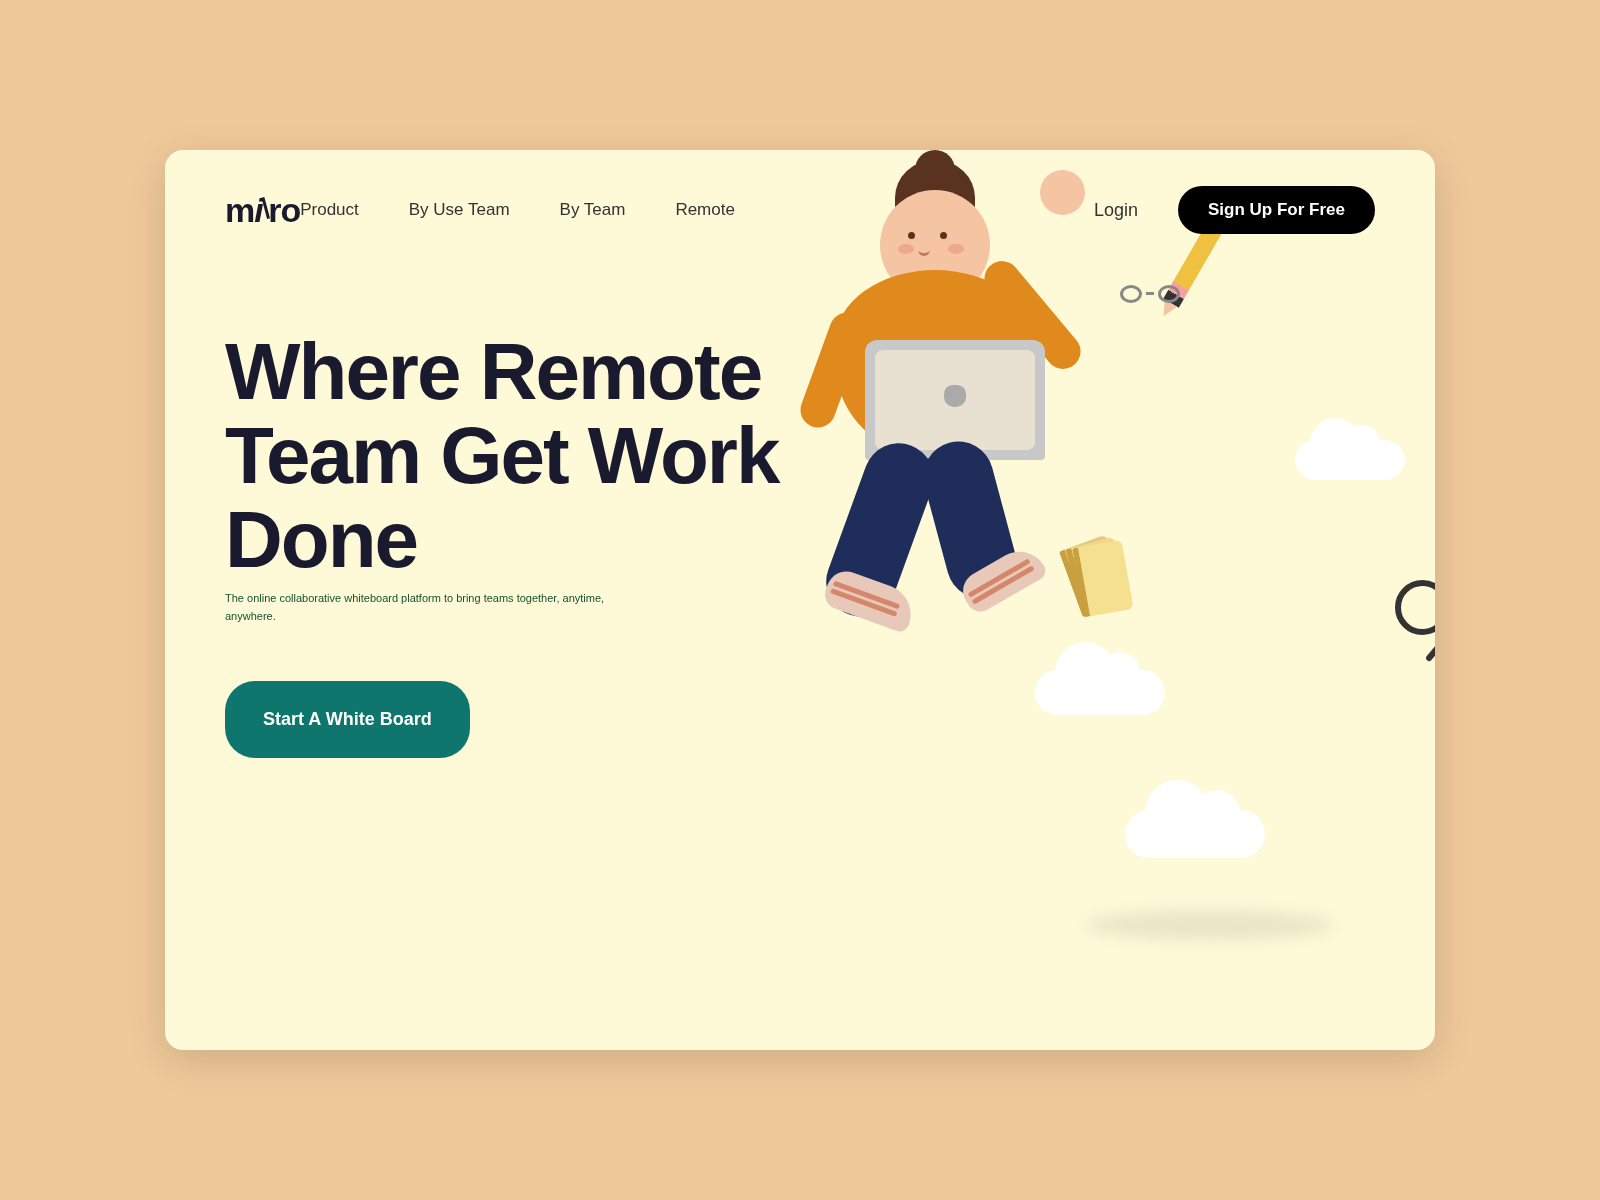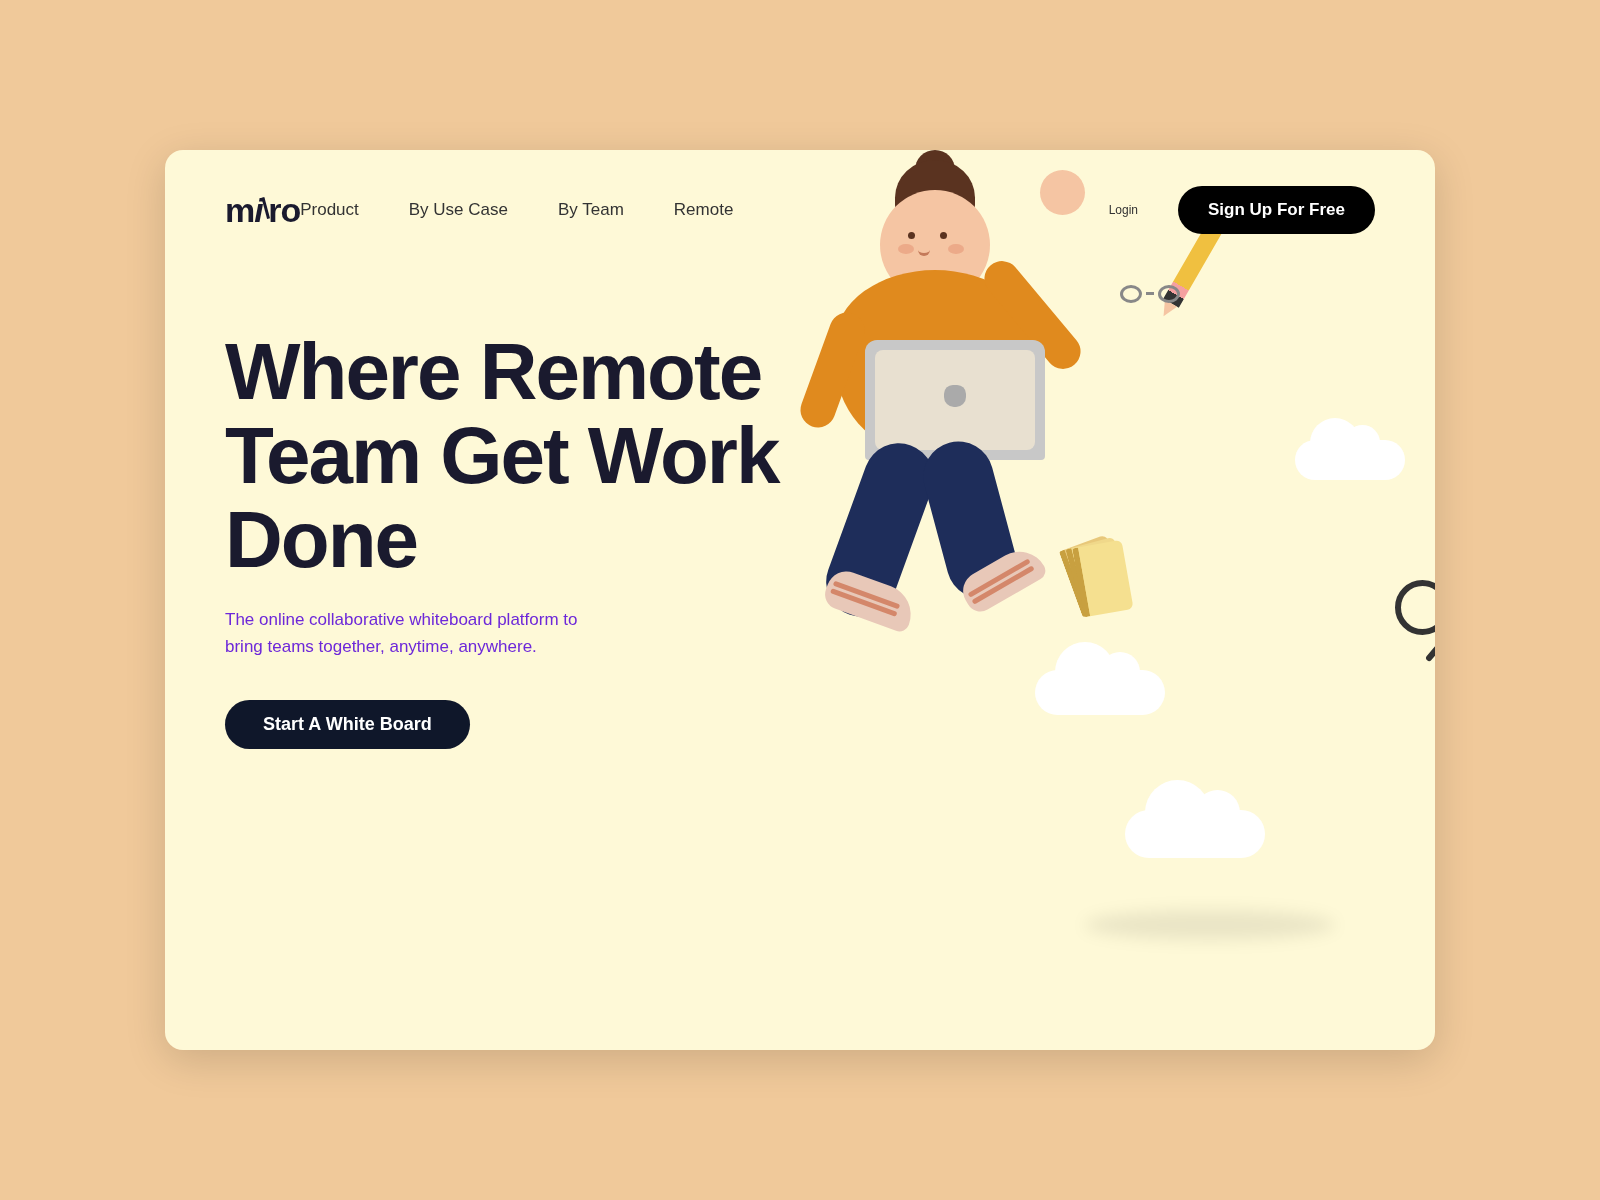--- a/index.html
+++ b/index.html
@@ -49,21 +49,21 @@
     }
 
     .nav-right {
       display: flex;
       align-items: center;
       gap: 40px;
       margin-left: auto;
     }
 
     .login-link {
-      font-size: 12px;
+      font-size: 18px;
       color: #333;
       cursor: pointer;
     }
 
     .signup-btn {
       background-color: #000000;
       color: #fff;
       border: none;
       border-radius: 30px;
       padding: 14px 30px;
@@ -82,37 +82,37 @@
     .hero-heading {
       font-size: 80px;
       font-weight: 900;
       color: #1a1a2e;
       line-height: 1.05;
       max-width: 680px;
       letter-spacing: -2px;
     }
 
     .hero-subtext {
-      font-size: 17px;
-      color: #6d28d9;
-      margin-top: 24px;
+      font-size: 11px;
+      color: #14532d;
+      margin-top: 8px;
       max-width: 380px;
       line-height: 1.6;
     }
 
     .cta-btn {
-      background-color: #0f172a;
+      background-color: #0f766e;
       color: #fff;
       border: none;
       border-radius: 30px;
-      padding: 14px 38px;
+      padding: 28px 38px;
       font-size: 18px;
       font-weight: 600;
       cursor: pointer;
-      margin-top: 40px;
+      margin-top: 56px;
       display: inline-block;
     }
 
     
     .illustration {
       position: absolute;
       right: 0;
       top: 0;
       width: 650px;
       height: 900px;
@@ -522,21 +522,21 @@
 
     <div class="logo-wrapper">
       <span style="font-weight:900; font-size:34px; color:#1a1a2e; font-family:Arial,sans-serif; letter-spacing:-1px;">m</span>
       <span style="font-weight:900; font-size:34px; color:#1a1a2e; font-style:italic; font-family:Arial,sans-serif;">i</span>
       <span style="display:inline-block; width:2.5px; height:22px; background:#1a1a2e; transform:rotate(-15deg) translateY(-3px); margin:0 1px; vertical-align:middle;"></span>
       <span style="font-weight:700; font-size:34px; color:#1a1a2e; font-family:Arial,sans-serif; letter-spacing:-1px;">ro</span>
     </div>
 
     <div class="nav-links">
       <a class="nav-link">Product</a>
-      <a class="nav-link">By Use Case</a>
+      <a class="nav-link">By Use Team</a>
       <a class="nav-link">By Team</a>
       <a class="nav-link">Remote</a>
     </div>
 
     <div class="nav-right">
       <a class="login-link">Login</a>
       <button class="signup-btn">Sign Up For Free</button>
     </div>
 
   </nav>

